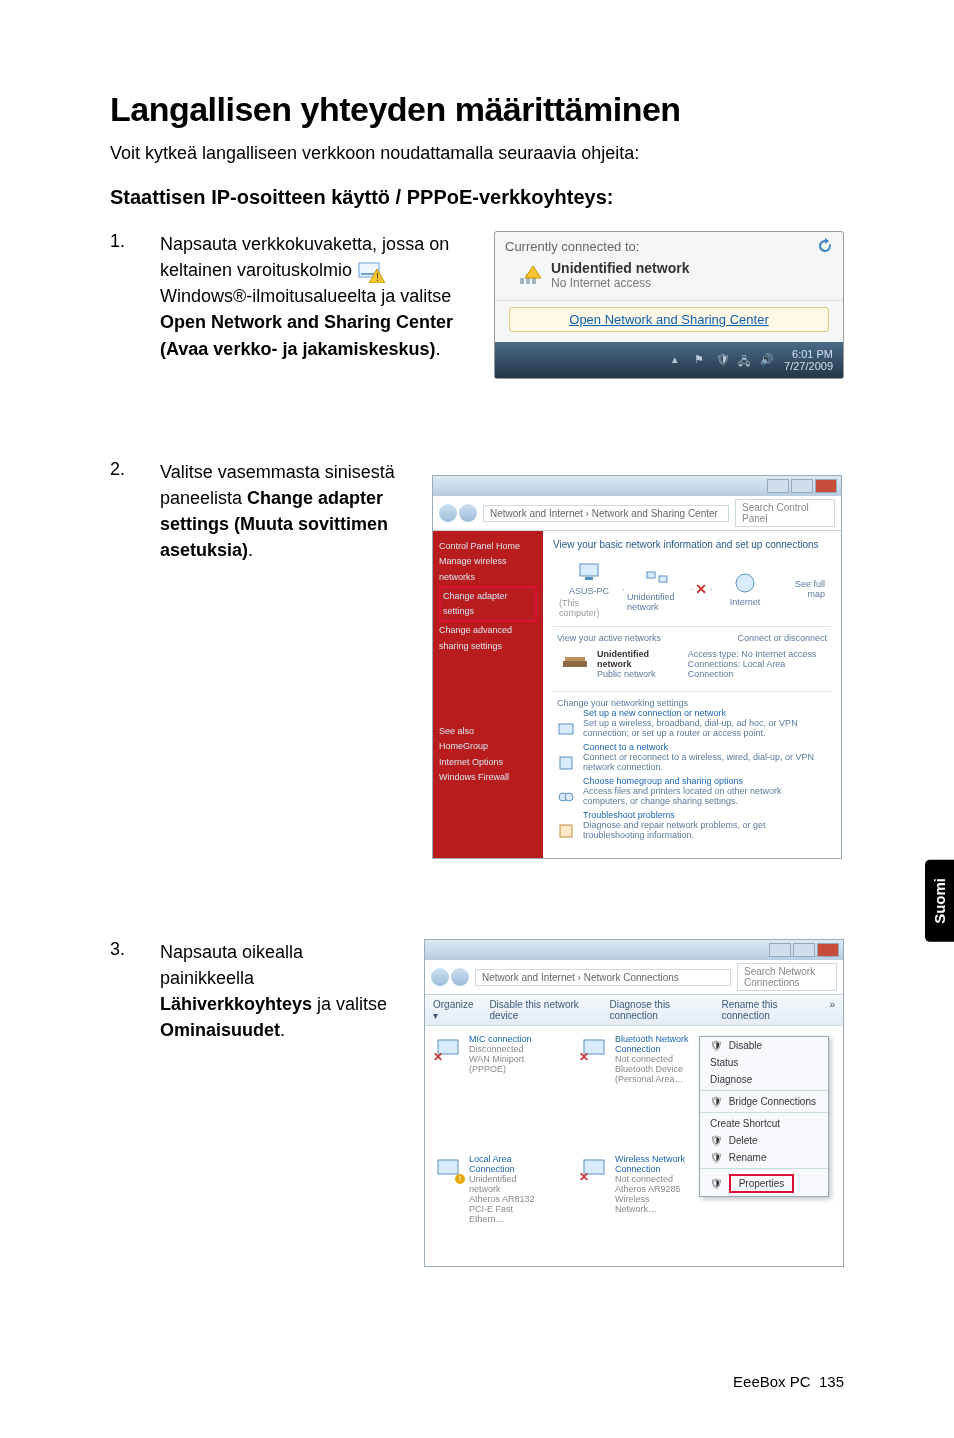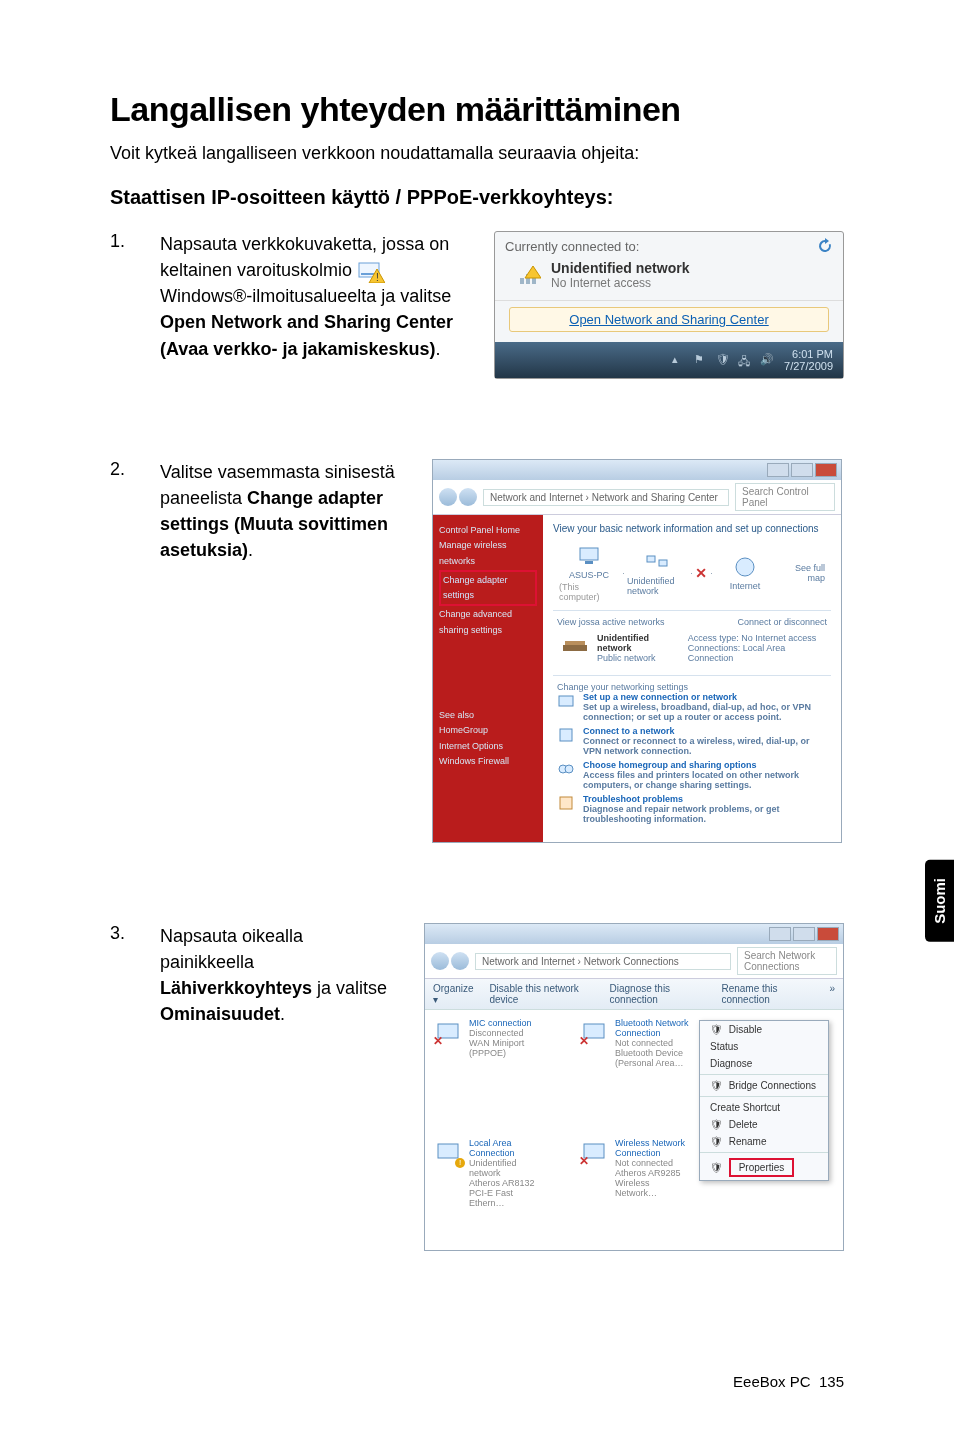--- a/index.html
+++ b/index.html
@@ -91,21 +91,21 @@
     padding: 0 10px; gap:10px; color:#cfe0ee; font-size:11px;
   }
   .tray-icons { display:flex; gap:8px; opacity:.85; }
   .tray-icons span { width:14px; height:14px; display:inline-block; }
   .clock-box { text-align:right; line-height:1.1; }
 
   
   .fig2 {
     width: 410px; flex-shrink:0;
     border:1px solid #9ab; background:#eef3f8;
-    font-size:10px; color:#5a7ba0;
+    font-size:10px; color:#5a7ba0;margin-top:16px;
   }
   .win-chrome {
     height:20px; background:linear-gradient(#dce9f6,#b8cde3);
     display:flex; justify-content:flex-end; align-items:center; padding:0 4px; gap:2px;
   }
   .win-btn { width:22px; height:14px; background:#d0ddec; border:1px solid #9ab; }
   .win-btn.close { background:#c94b3a; }
   .addr-bar {
     display:flex; align-items:center; gap:6px;
     background:#fff; border-bottom:1px solid #ccd; padding:3px 6px;
@@ -126,21 +126,21 @@
   }
   .fig2-side .gap { height:70px; }
   .fig2-main { flex:1; background:#fff; padding:8px 10px; font-size:9px; color:#5a7ba0; }
   .fig2-main .hdr { font-size:10px; color:#2a5a8a; margin-bottom:6px; }
   .map-row { display:flex; align-items:center; justify-content:space-between; padding:4px 6px 8px 6px; }
   .map-row .node { display:flex; flex-direction:column; align-items:center; gap:2px; width:60px; }
   .map-row .ico { width:24px; height:24px; }
   .map-row .dash { flex:1; border-top:1px dashed #9ab; margin:0 4px; }
   .map-row .x { color:#c33; font-weight:bold; font-size:14px; }
   .band { border-top:1px solid #d6e2ee; padding:6px 4px; }
-  .band-row { display:flex; gap:8px; align-items:flex-start; margin-bottom:4px;font-weight:bold; }
+  .band-row { display:flex; gap:8px; align-items:flex-end; margin-bottom:4px; }
   .band-ico { width:18px; height:18px; flex-shrink:0; }
   .band-row .blue { color:#1a66b8; }
   .net-item { display:flex; gap:8px; padding:6px 4px; }
   .net-item .ico { width:28px; height:24px; flex-shrink:0; }
   .net-item .lines .l1 { color:#333; font-weight:bold; }
 
   
   .fig3 {
     width: 420px; flex-shrink:0;
     border:1px solid #9ab; background:#fff;
@@ -309,21 +309,21 @@
             <span class="ico"><svg viewBox="0 0 24 24">
                   <circle cx="12" cy="12" r="9" fill="#d9ecff" stroke="#5a8fc2"></circle>
                 </svg></span>
             <span>Internet</span>
           </div>
           <div style="width:50px;text-align:right;"><span class="blue">See full map</span></div>
         </div>
 
         <div class="band">
           <div style="display:flex;justify-content:space-between;">
-            <span>View jossa active networks</span>
+            <span>View your active networks</span>
             <span class="blue">Connect or disconnect</span>
           </div>
           <div class="net-item">
             <span class="ico"><svg viewBox="0 0 28 24">
                   <rect x="2" y="12" width="24" height="6" fill="#8c6b43"></rect>
                   <rect x="4" y="8" width="20" height="4" fill="#b98f5c"></rect>
                 </svg></span>
             <div class="lines">
               <div class="l1">Unidentified network</div>
               <div>Public network</div>

